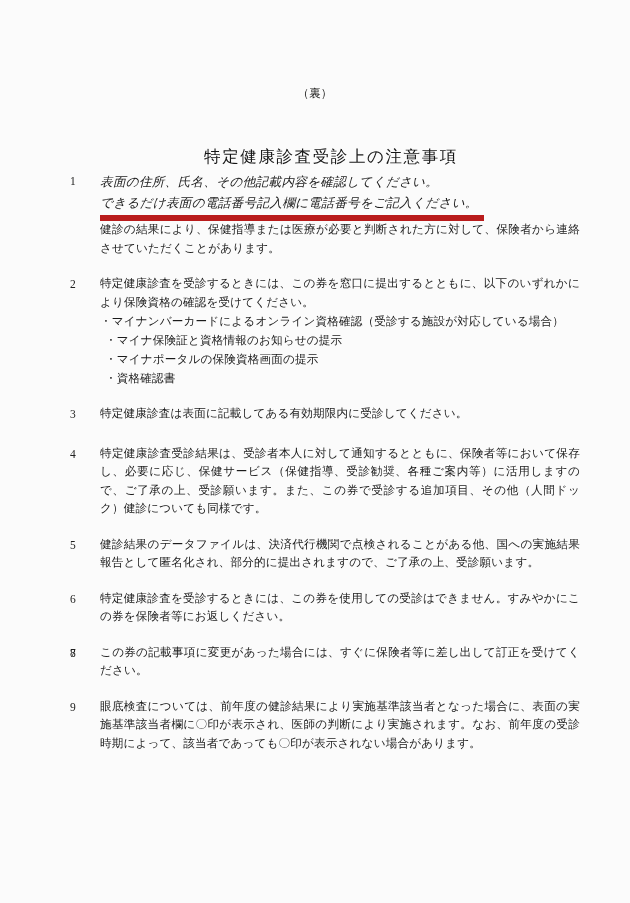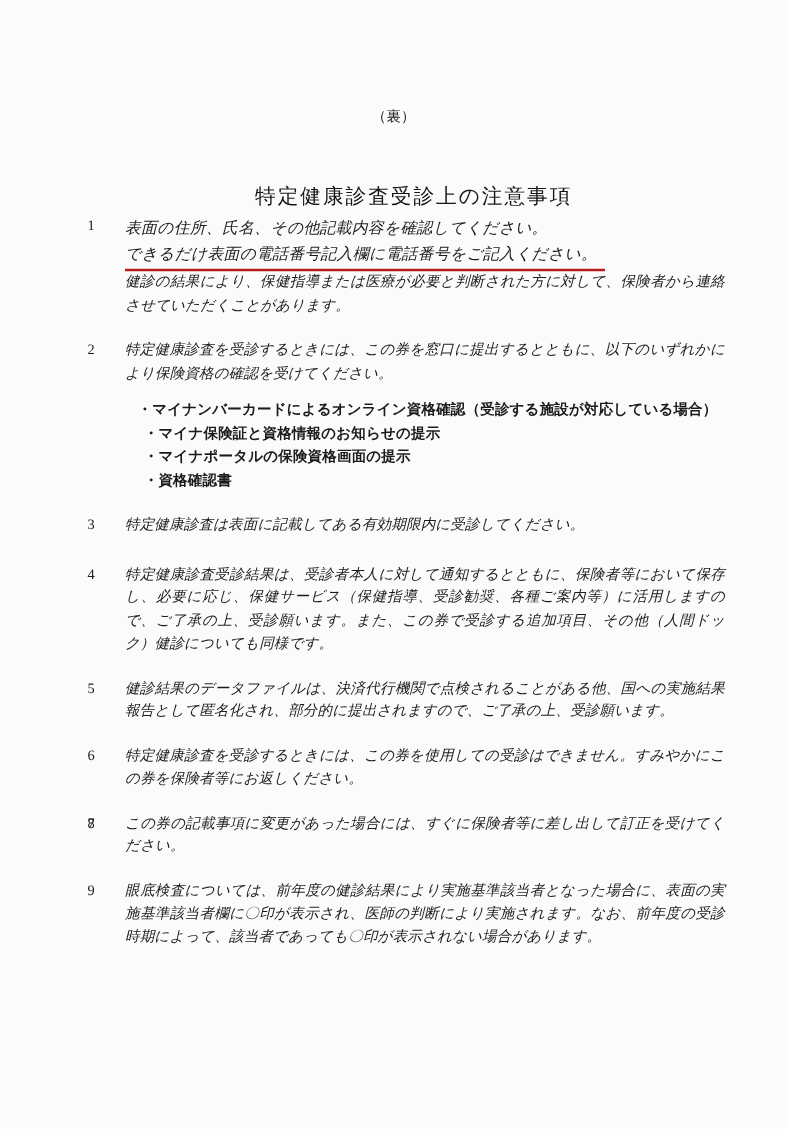--- a/index.html
+++ b/index.html
@@ -89,41 +89,39 @@
   
   .line.lead {
     font-size: 12.6px;
     line-height: 21px;
     letter-spacing: 0.3px;
     font-style: italic;
   }
 
   .line.underlined {
     display: inline-block;
-    border-bottom: 2px solid #b91c1c;
+    border-bottom: 6px solid #b91c1c;
     padding-right: 6px;
     padding-bottom: 1px;
   }
 
   .para {
     font-size: 11.6px;
     line-height: 18.5px;
     letter-spacing: 0.15px;
     color: #1b1b1b;
     text-align: justify;
     text-justify: inter-character;
     margin: 0;
-    font-style: italic;
   }
 
   .bullets {
     list-style: none;
-    margin: 10px;
+    margin: 0;
     padding: 0;
-    font-weight: bold;
   }
   .bullets li {
     font-size: 11.6px;
     line-height: 19px;
     letter-spacing: 0.15px;
     color: #1b1b1b;
     white-space: nowrap;
   }
   .bullets li.indented {
     padding-left: 5px;

